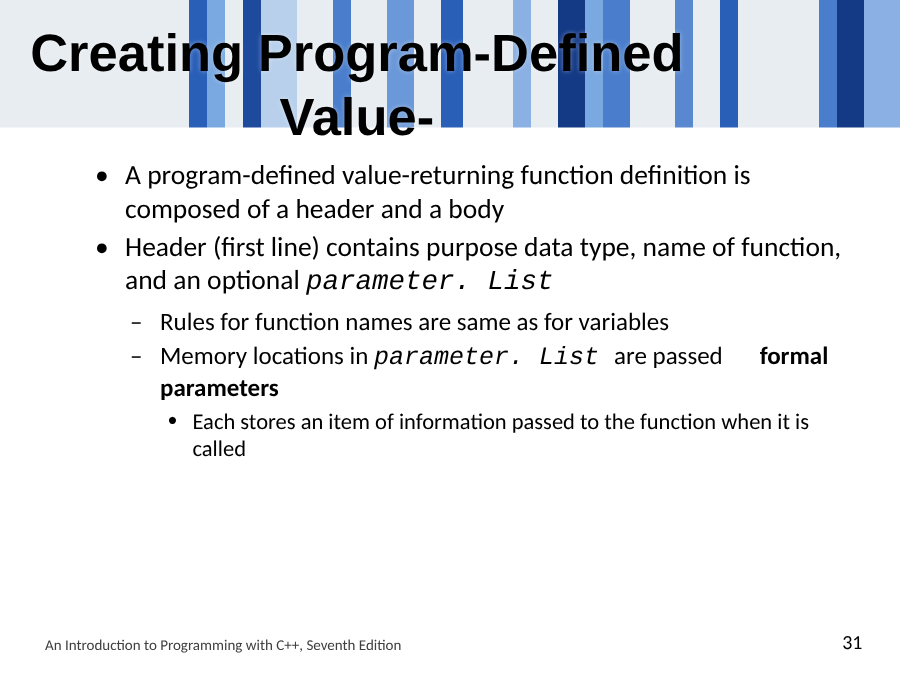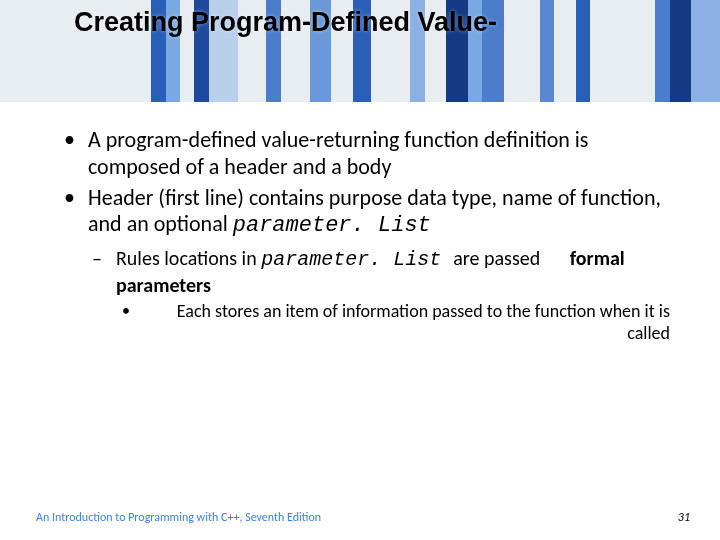--- a/index.html
+++ b/index.html
@@ -42,36 +42,36 @@
       #e8edf2 77%, #e8edf2 80%,
       #2a5fb8 80%, #2a5fb8 82%,
       #e8edf2 82%, #e8edf2 91%,
       #4a7ecc 91%, #4a7ecc 93%,
       #143a86 93%, #143a86 96%,
       #8ab0e4 96%, #8ab0e4 100%
     );
   }
   .title {
     position: absolute;
-    top: 6px;
+    top: 17px;
     left: 0;
     width: 571px;
     text-align: center;
     font-family: "Corbel", "Segoe UI", Arial, sans-serif;
     font-weight: 700;
-    font-size: 27px;
+    font-size: 42px;
     line-height: 1.22;
     color: #000;
     z-index: 2;
     text-shadow: 0 0 4px rgba(255,255,255,0.4);
   }
   .content {
     position: absolute;
     top: 127px;
-    left: 60px;
+    left: 72px;
     width: 610px;
     font-size: 22px;
     color: #000;
     line-height: 1.22;
   }
   ul.lvl1 {
     list-style: none;
     padding: 0;
     margin: 0;
   }
@@ -107,66 +107,67 @@
   ul.lvl3 {
     list-style: none;
     padding: 0;
     margin: 4px 0 0 0;
     font-size: 18px;
   }
   ul.lvl3 > li {
     position: relative;
     padding-left: 26px;
     margin-bottom: 2px;
-    text-align: right;
   }
   ul.lvl3 > li::before {
     content: "•";
     position: absolute;
     left: 6px;
     top: 0;
     font-size: 16px;
   }
   .italic { font-style: italic; font-family: Liberation Mono, monospace; }
   .bold { font-weight: 700; margin-left: 25px; }
   .footer-left {
     position: absolute;
     bottom: 16px;
     left: 36px;
     font-size: 12px;
-    color: #3b82f6;
+    color: #404040;
   }
   .footer-right {
     position: absolute;
     bottom: 16px;
     right: 30px;
-    font-size: 12px;
+    font-size: 16px;
     color: #000;
-    font-style: italic;
   }
 </style>
 </head>
 <body>
 
 <div class="banner"></div>
 
 <div class="title">
   <span>Creating Program-Defined Value-</span><br>
 </div>
 
 <div class="content">
   <ul class="lvl1">
     <li>
       <span>A program-defined value-returning function definition is composed of a header and a body</span>
     </li>
     <li>
       <span>Header (first line) contains purpose data type, name of function, and an optional </span><span class="italic">parameter. List</span>
       <ul class="lvl2">
         <li>
-          <span>Rules locations in </span><span class="italic">parameter. List </span><span>are passed </span><span class="bold">formal parameters</span>
+          <span>Rules for function names are same as for variables</span>
+        </li>
+        <li>
+          <span>Memory locations in </span><span class="italic">parameter. List </span><span>are passed </span><span class="bold">formal parameters</span>
           <ul class="lvl3">
             <li>
               <span>Each stores an item of information passed to the function when it is called</span>
             </li>
           </ul>
         </li>
       </ul>
     </li>
   </ul>
 </div>

